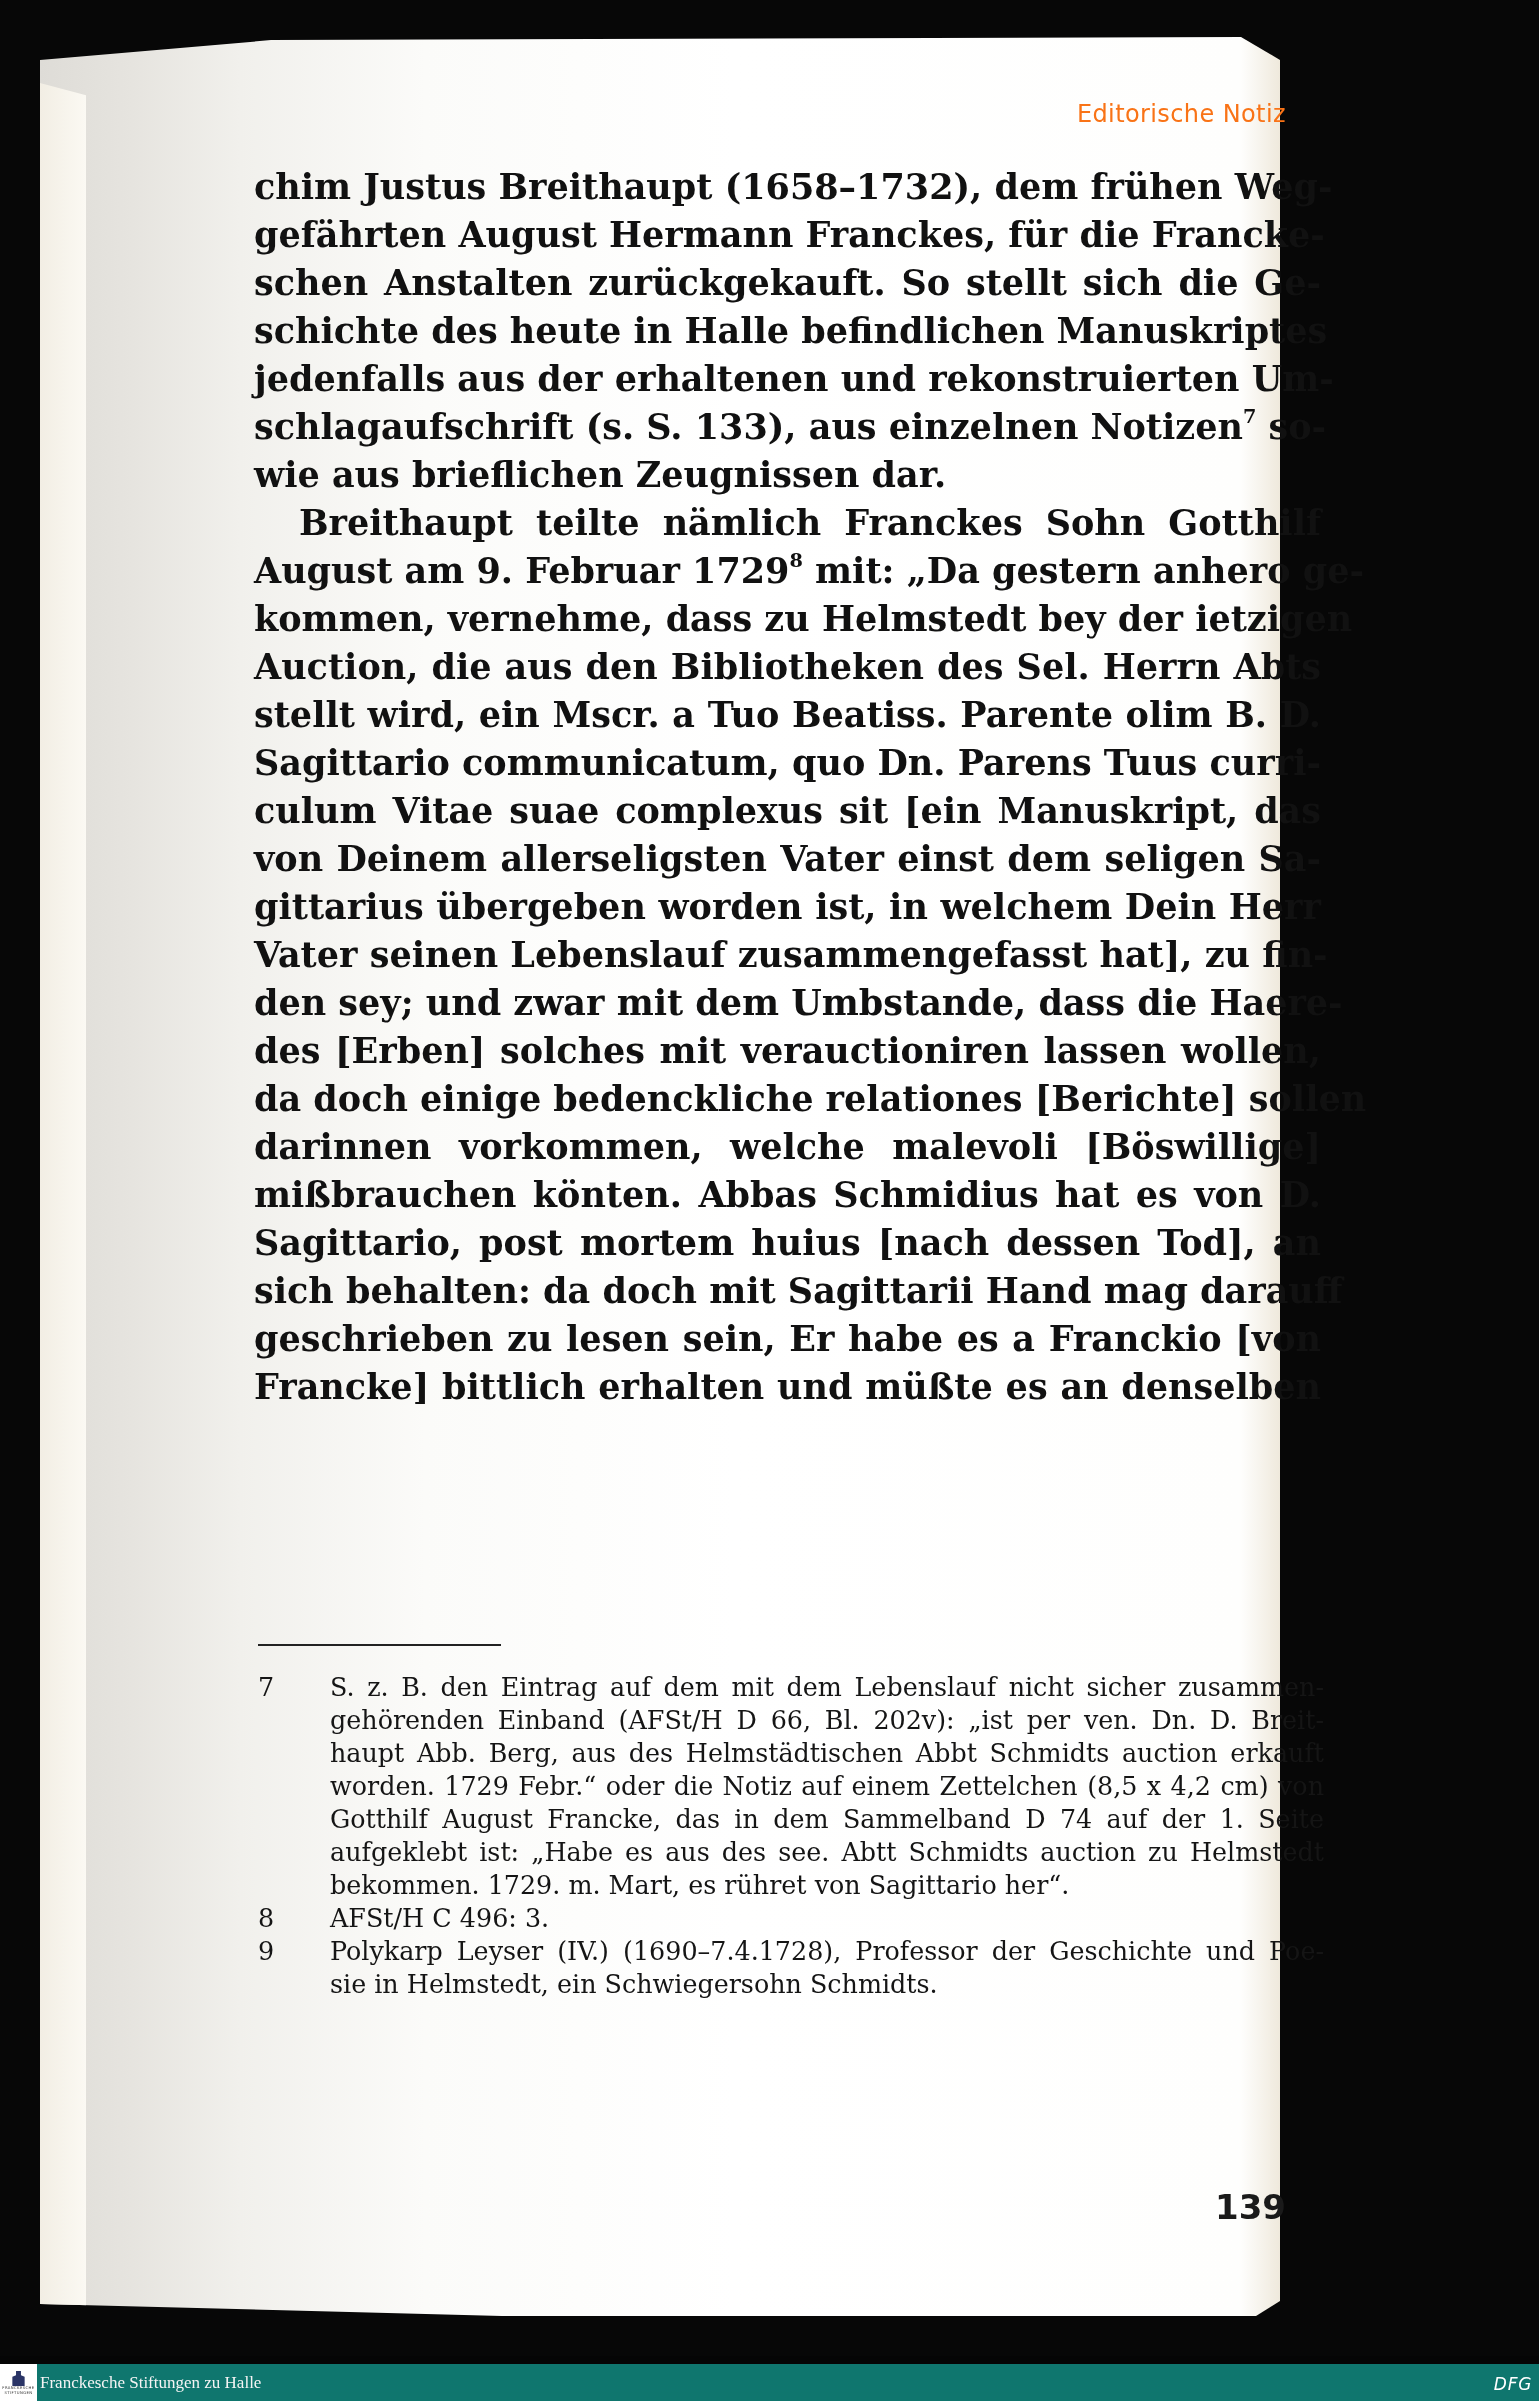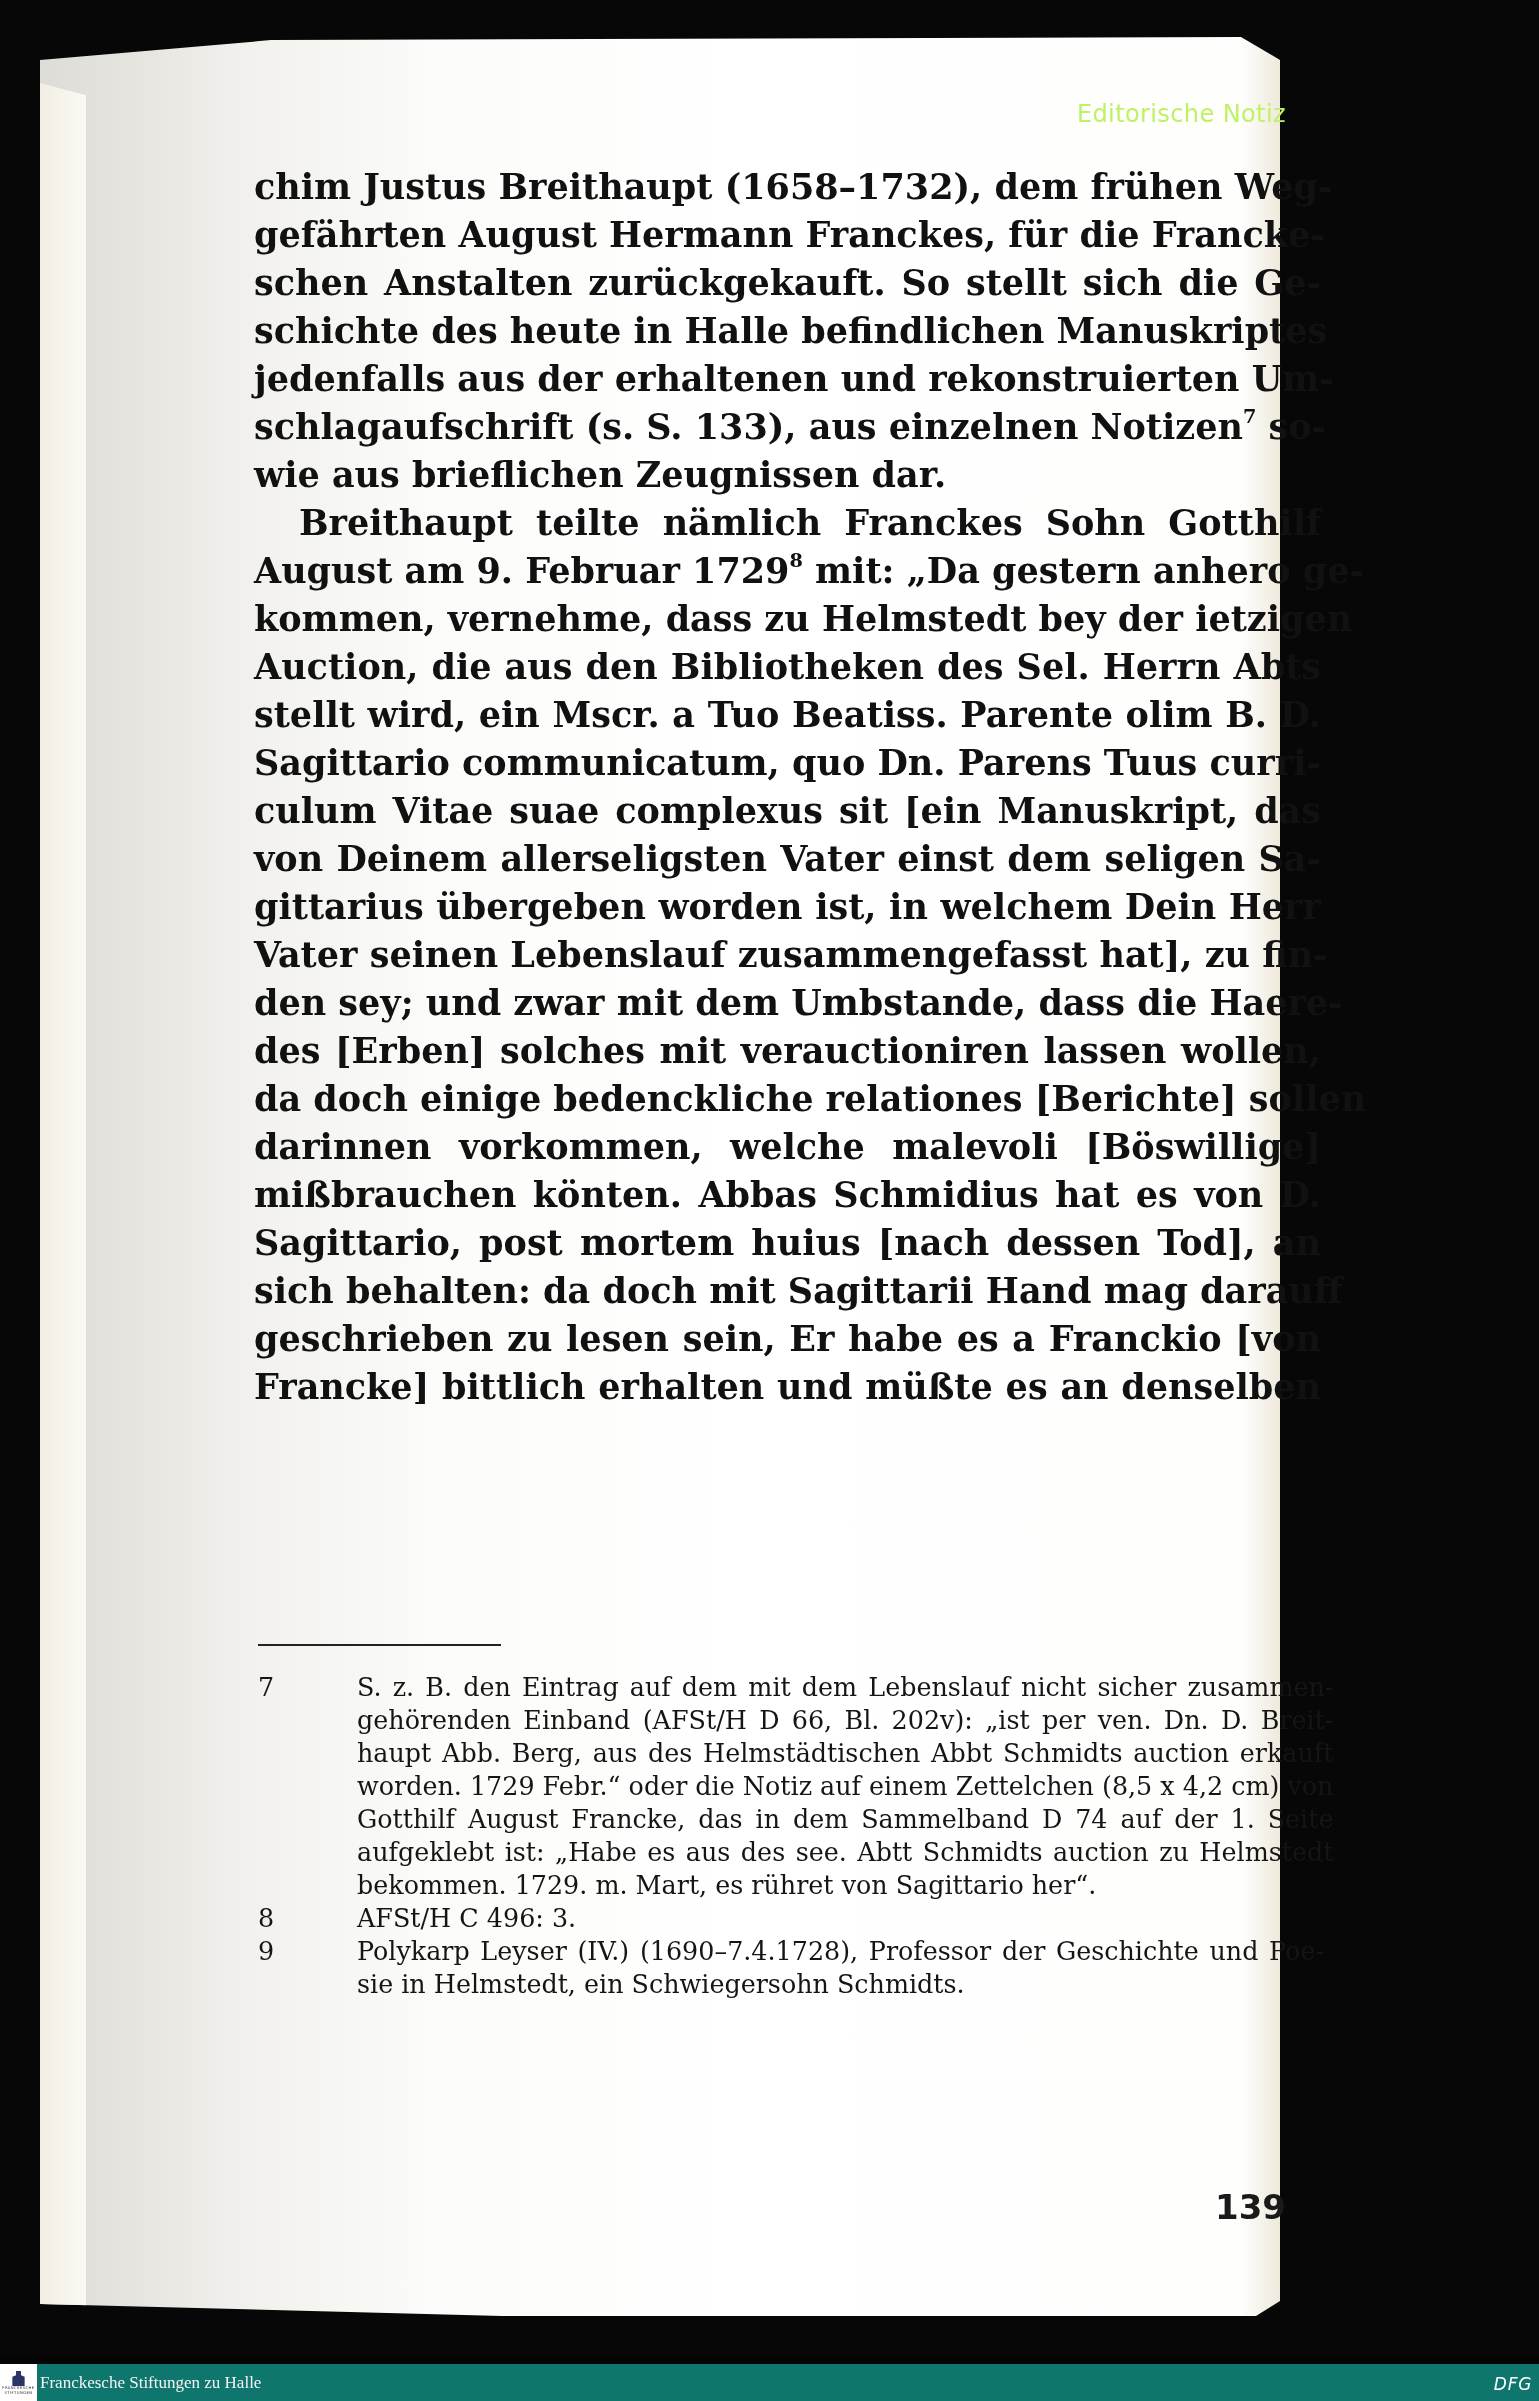--- a/index.html
+++ b/index.html
@@ -10,39 +10,39 @@
       background:linear-gradient(90deg,#dedcd7 0px,#e6e4df 92px,#f1f0ec 200px,#fbfbf9 385px,#ffffff 693px,#fefefd 1201px,#efe9dc 1240px);
       clip-path: polygon(0 23px, 231px 3.1px, 1201px 0, 1240px 23px, 1240px 2264px, 1216px 2279px, 462px 2279px, 0 2267px);
     }
     .spine {
       position:absolute; left:0; top:46px; width:46px; height:2256px;
       background:linear-gradient(90deg,#f2eee4,#fbf9f3);
       clip-path: polygon(0 0, 46px 12.3px, 46px 2256px, 0 2261px);
     }
     .running-head {
       position:absolute; right:254px; top:100px;
-      font-family:"DejaVu Sans", sans-serif; font-size:24px; color:#bef264; letter-spacing:0.4px;
+      font-family:"DejaVu Sans", sans-serif; font-size:24px; color:#f97316; letter-spacing:0.4px;
     }
     .body-text {
       position:absolute; left:254px; top:163px; width:1067px;
       font-family:"DejaVu Serif", serif; font-size:35px; line-height:48px; color:#111;
       text-align:justify; hyphens:none;font-weight:bold;
     }
     .line { display:block; text-align:justify; text-align-last:justify; white-space:nowrap; }
     .line.last { text-align-last:left; }
     sup { font-size:0.55em; vertical-align:0.85em; line-height:0; }
     .fn-rule { position:absolute; left:258px; top:1644px; width:243px; height:2.3px; background:#222; }
     .footnotes {
       position:absolute; left:258px; top:1671px; width:1066px;
       font-family:"DejaVu Serif", serif; font-size:25.4px; line-height:33px; color:#151515;
     }
     .fn { display:flex; }
     .fn-num { width:72px; flex:none; }
     .fn-text { flex:1; }
-    .fn-text .line { text-align:justify; text-align-last:justify;margin-left:27px; }
+    .fn-text .line { text-align:justify; text-align-last:justify; }
     .fn-text .line.last { text-align-last:left; }
     .page-number {
       position:absolute; right:254px; top:2187px;
       font-family:"DejaVu Sans", sans-serif; font-weight:bold; font-size:34px; color:#1a1a1a;
     }
     .footer-bar {
       position:absolute; left:0; top:2364px; width:1540px; height:38px; background:#a3a3a3;
     }
     .footer-logo {
       position:absolute; left:0; top:0; width:37px; height:38px; background:#ffffff;

